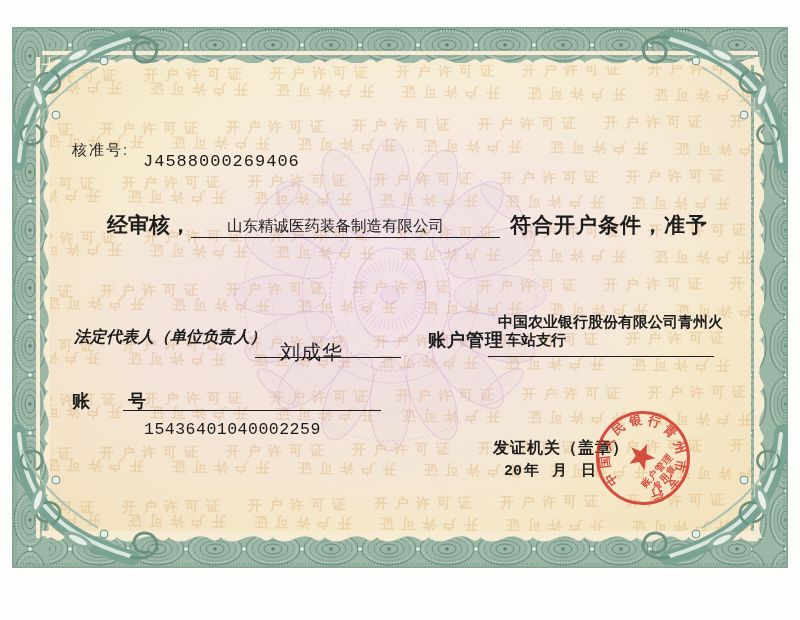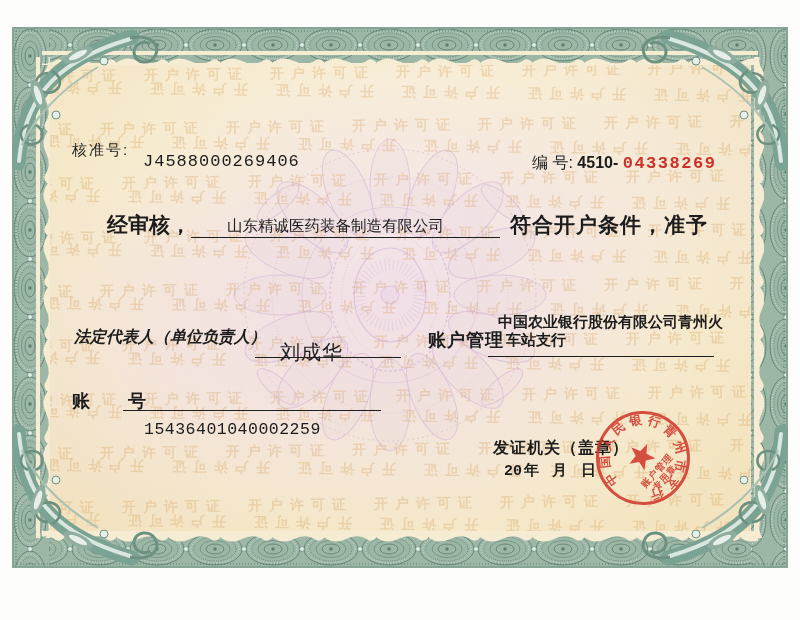--- a/index.html
+++ b/index.html
@@ -180,25 +180,20 @@
     <use href="#cornerTL" transform="translate(0,541) scale(1,-1)"></use>
     <use href="#cornerTL" transform="translate(776,541) scale(-1,-1)"></use>
   </svg>
 
   <div class="text-layer">
 
 
     <div class="abs hei lbl" style="left:60px;top:114px;font-size:15px;letter-spacing:2px;">核准号:</div>
     <div class="abs song" style="left:131px;top:125px;font-size:17px;letter-spacing:1px;">J4588000269406</div>
 
-    <div class="abs" style="left:520px;top:126px;font-size:16px;">
-      <span class="hei lbl">编 号:</span>
-      <span class="hei" style="font-weight:600;">4510-</span>
-      <span class="song red" style="font-weight:700;letter-spacing:1.5px;font-size:17px;">04338269</span>
-    </div>
 
     <div class="abs hei" style="left:95px;top:184px;font-size:21px;font-weight:600;">经审核，</div>
     <div class="abs hei" style="left:215px;top:189px;font-size:15.5px;font-weight:500;">山东精诚医药装备制造有限公司</div>
     <div class="rule" style="left:179px;top:210px;width:309px;"></div>
     <div class="abs hei" style="left:498px;top:184px;font-size:21px;font-weight:600;letter-spacing:1px;">符合开户条件，准予</div>
 
 
     <div class="abs hei" style="left:62px;top:300px;font-size:16px;font-weight:600;font-style:italic;">法定代表人（单位负责人）</div>
     <div class="abs hei" style="left:268px;top:312px;font-size:20px;font-weight:500;letter-spacing:1px;">刘成华</div>
     <div class="rule" style="left:243px;top:330px;width:146px;"></div>

